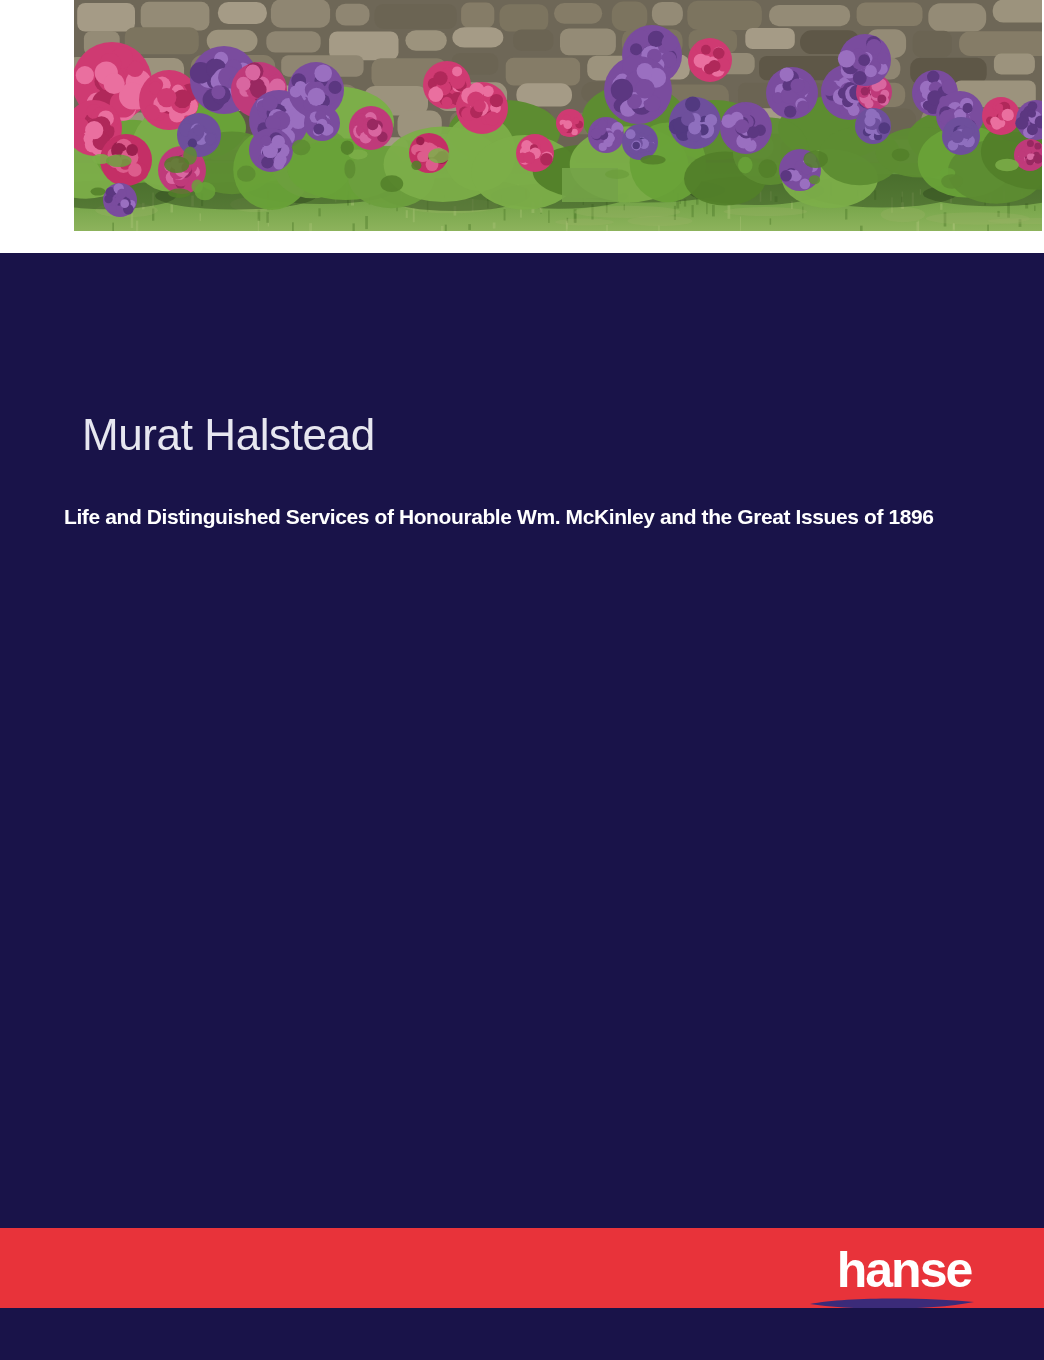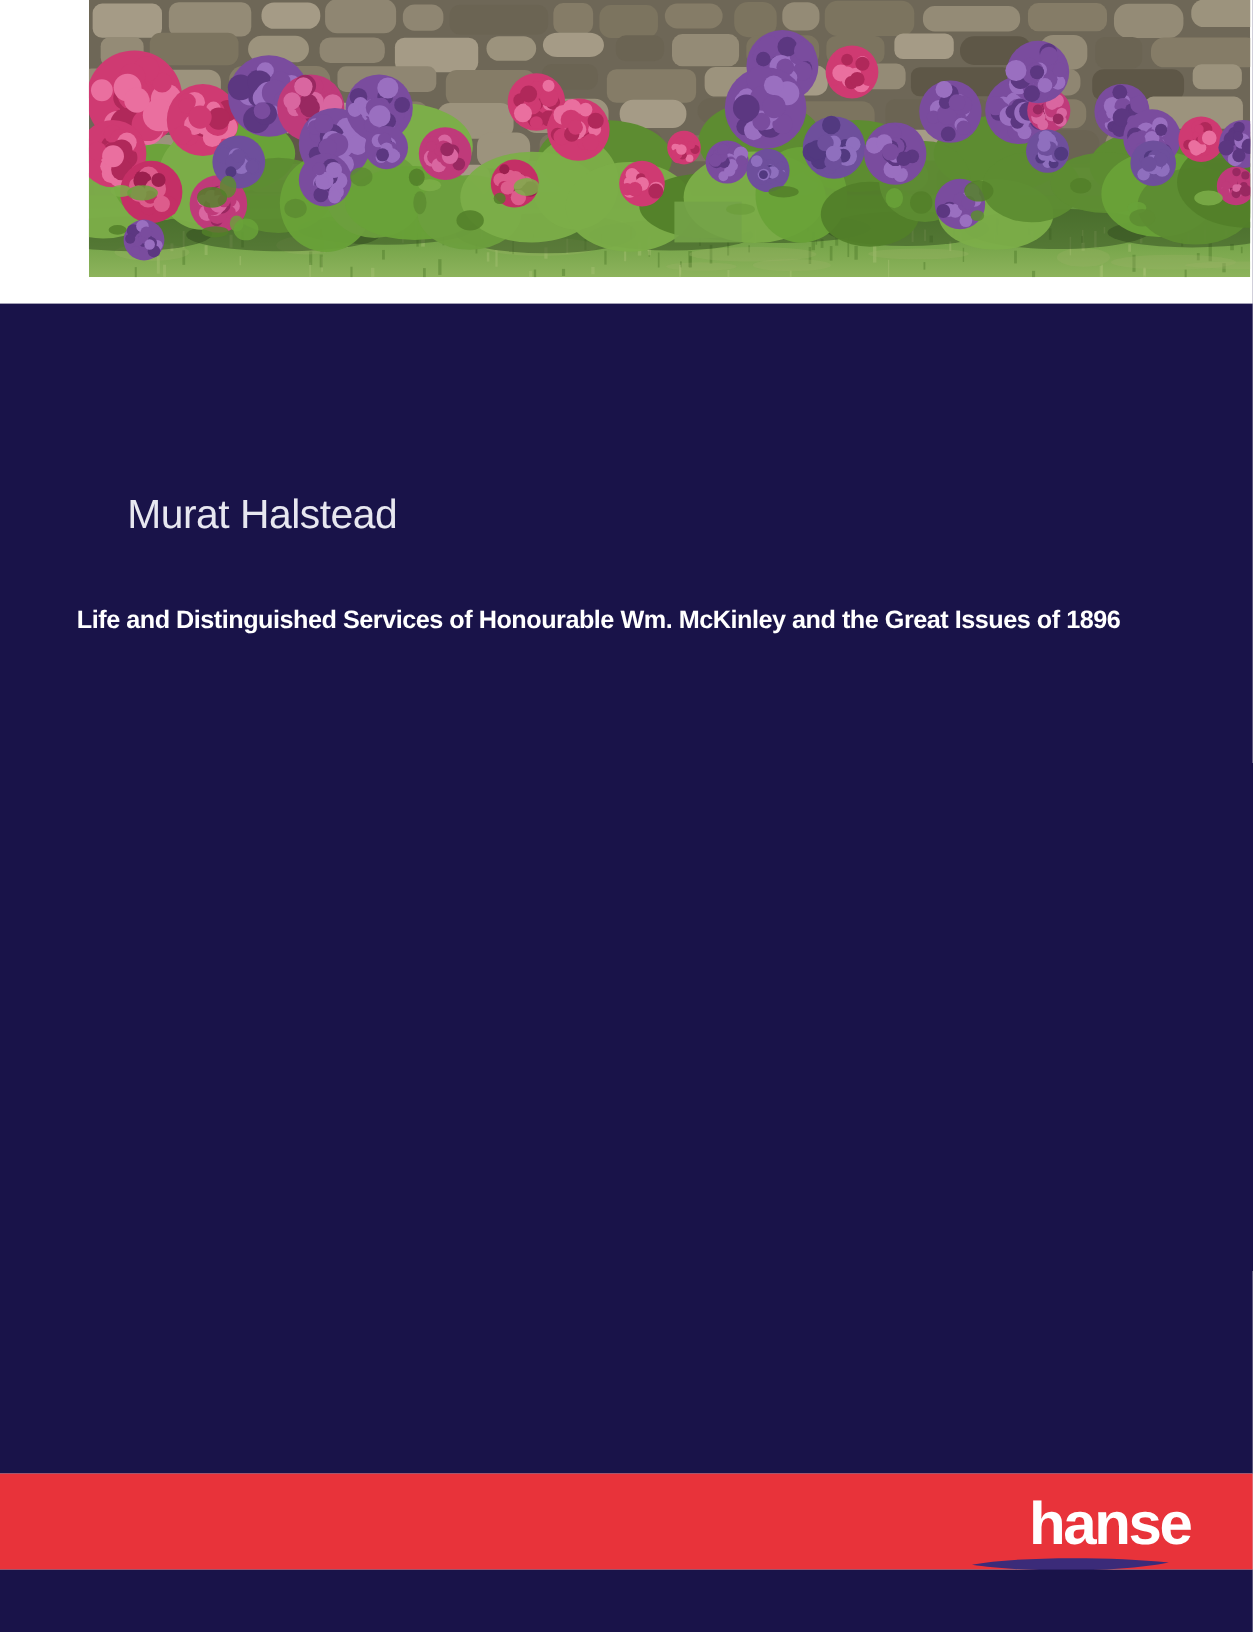--- a/index.html
+++ b/index.html
@@ -11,41 +11,40 @@
   .cover-photo{
     position:absolute;left:74px;top:0;width:968px;height:231px;overflow:hidden;
   }
   .cover-photo svg{display:block;width:100%;height:100%;}
   .cover-body{
     position:absolute;left:0;top:253px;width:1044px;height:975px;
     background:var(--navy,#191349);
   }
   .author-name{
     position:absolute;left:82px;top:157px;
-    font-size:34px;letter-spacing:-0.4px;font-weight:400;
+    font-size:44px;letter-spacing:-0.4px;font-weight:400;
     color:var(--author-text,#e7e7f0);
     white-space:nowrap;
-    margin-left:24px;
   }
   .book-title{
     position:absolute;left:64px;top:252px;
     font-size:21px;letter-spacing:-0.4px;font-weight:700;
     color:var(--title-text,#ffffff);
     white-space:nowrap;
   }
   .publisher-band{
     position:absolute;left:0;top:1228px;width:1044px;height:80px;
     background:var(--band-red,#e8333a);
   }
   .publisher-logo{
     position:absolute;top:1244px;right:52px;width:176px;height:70px;
   }
   .logo-text{
     position:absolute;right:0;top:0;width:176px;height:52px;line-height:52px;
-    text-align:right;font-size:50px;font-weight:700;letter-spacing:-2px;
+    text-align:center;font-size:50px;font-weight:700;letter-spacing:-2px;
     color:var(--logo-text,#ffffff);
   }
   .logo-swoosh{
     position:absolute;left:-10px;top:52px;width:174px;height:15px;
   }
   .footer-strip{
     position:absolute;left:0;top:1308px;width:1044px;height:52px;
     background:var(--navy,#191349);
   }
 </style>

